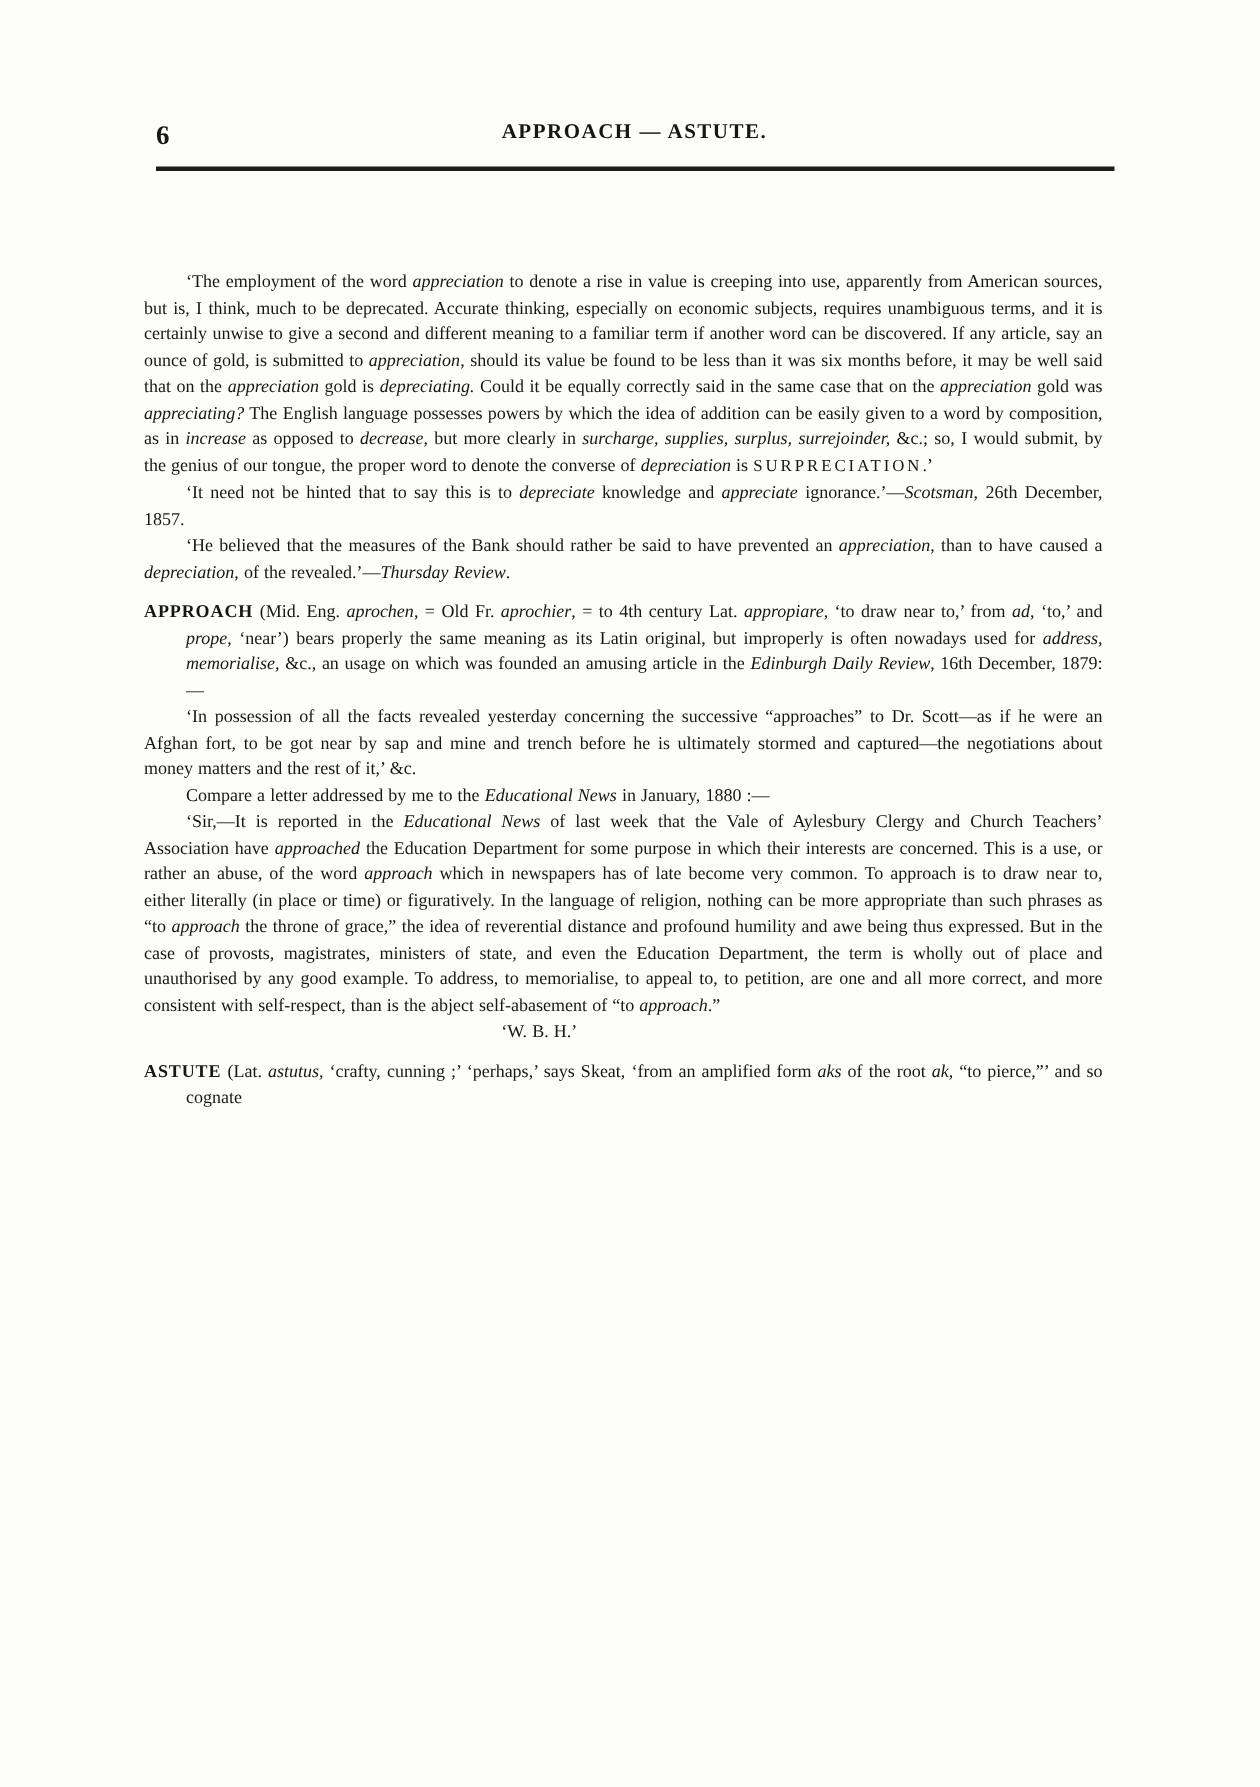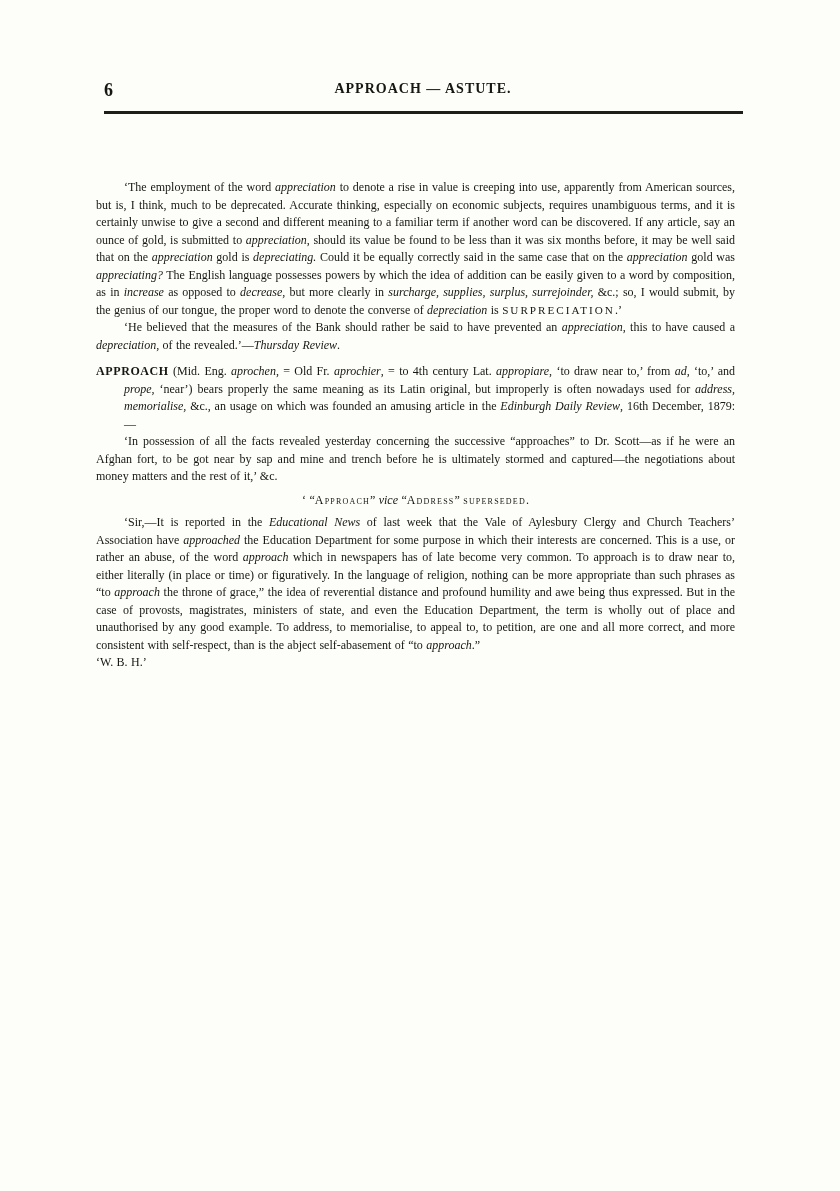--- a/index.html
+++ b/index.html
@@ -60,37 +60,39 @@
     margin-top: 41px;
   }
   .para {
     margin: 0;
     text-align: justify;
     word-spacing: 0.4px;
   }
   .p-quote   { text-indent: 28px; }
   .p-entry   { padding-left: 28px; text-indent: -28px; margin-top: 9px; }
   .p-heading { text-align: center; text-indent: 0; margin-top: 6px; margin-bottom: 5px; }
-  .p-signature { text-align: left; padding-right: 112px; text-indent: 0; }
+  .p-signature { text-align: center; padding-right: 112px; text-indent: 0; }
   .run-i  { font-style: italic; }
   .run-b  { font-weight: bold; letter-spacing: 0.6px; }
   .run-sc { font-variant: small-caps; letter-spacing: 1.2px; }
   .run-caps { letter-spacing: 2px; font-size: 0.93em; }
 </style>
 </head>
 <body>
 
 <div class="page">
   <header class="running-header">
     <span class="page-num">6</span>
     <span class="head-title">APPROACH — ASTUTE.</span>
   </header>
   <div class="rule"></div>
   <main class="text-block" id="text-block">
       <p class="para p-quote"><span class="run">‘The employment of the word </span><span class="run-i">appreciation</span><span class="run"> to denote a rise in value is creeping into use, apparently from American sources, but is, I think, much to be deprecated. Accurate thinking, especially on economic subjects, requires unambiguous terms, and it is certainly unwise to give a second and different meaning to a familiar term if another word can be discovered. If any article, say an ounce of gold, is submitted to </span><span class="run-i">appreciation</span><span class="run">, should its value be found to be less than it was six months before, it may be well said that on the </span><span class="run-i">appreciation</span><span class="run"> gold is </span><span class="run-i">depreciating.</span><span class="run"> Could it be equally correctly said in the same case that on the </span><span class="run-i">appreciation</span><span class="run"> gold was </span><span class="run-i">appreciating?</span><span class="run"> The English language possesses powers by which the idea of addition can be easily given to a word by composition, as in </span><span class="run-i">increase</span><span class="run"> as opposed to </span><span class="run-i">decrease</span><span class="run">, but more clearly in </span><span class="run-i">surcharge, supplies, surplus, surrejoinder,</span><span class="run"> &amp;c.; so, I would submit, by the genius of our tongue, the proper word to denote the converse of </span><span class="run-i">depreciation</span><span class="run"> is </span><span class="run-caps">SURPRECIATION</span><span class="run">.’</span></p>
-      <p class="para p-quote"><span class="run">‘He believed that the measures of the Bank should rather be said to have prevented an </span><span class="run-i">appreciation</span><span class="run">, this to have caused a </span><span class="run-i">depreciation</span><span class="run">, of the revealed.’—</span><span class="run-i">Thursday Review</span><span class="run">.</span></p>
+      <p class="para p-quote"><span class="run">‘It need not be hinted that to say this is to </span><span class="run-i">depreciate</span><span class="run"> knowledge and </span><span class="run-i">appreciate</span><span class="run"> ignorance.’—</span><span class="run-i">Scotsman</span><span class="run">, 26th December, 1857.</span></p>
+      <p class="para p-quote"><span class="run">‘He believed that the measures of the Bank should rather be said to have prevented an </span><span class="run-i">appreciation</span><span class="run">, than to have caused a </span><span class="run-i">depreciation</span><span class="run">, of the revealed.’—</span><span class="run-i">Thursday Review</span><span class="run">.</span></p>
       <p class="para p-entry"><span class="run-b">APPROACH</span><span class="run"> (Mid. Eng. </span><span class="run-i">aprochen</span><span class="run">, = Old Fr. </span><span class="run-i">aprochier</span><span class="run">, = to 4th century Lat. </span><span class="run-i">appropiare</span><span class="run">, ‘to draw near to,’ from </span><span class="run-i">ad</span><span class="run">, ‘to,’ and </span><span class="run-i">prope</span><span class="run">, ‘near’) bears properly the same meaning as its Latin original, but improperly is often nowadays used for </span><span class="run-i">address, memorialise,</span><span class="run"> &amp;c., an usage on which was founded an amusing article in the </span><span class="run-i">Edinburgh Daily Review</span><span class="run">, 16th December, 1879:—</span></p>
       <p class="para p-quote"><span class="run">‘In possession of all the facts revealed yesterday concerning the successive “approaches” to Dr. Scott—as if he were an Afghan fort, to be got near by sap and mine and trench before he is ultimately stormed and captured—the negotiations about money matters and the rest of it,’ &amp;c.</span></p>
-      <p class="para p-heading"><span class="run">‘ “</span><span class="run-sc">Approach</span><span class="run">” </span><span class="run-i">vice</span><span class="run"> “</span><span class="run-sc">Address</span><span class="run">” </span><span class="run-sc">superseded</span><span class="run">.</span></p>
+      <p class="para p-quote"><span class="run">Compare a letter addressed by me to the </span><span class="run-i">Educational News</span><span class="run"> in January, 1880 :—</span></p>
       <p class="para p-quote"><span class="run">‘Sir,—It is reported in the </span><span class="run-i">Educational News</span><span class="run"> of last week that the Vale of Aylesbury Clergy and Church Teachers’ Association have </span><span class="run-i">approached</span><span class="run"> the Education Department for some purpose in which their interests are concerned. This is a use, or rather an abuse, of the word </span><span class="run-i">approach</span><span class="run"> which in newspapers has of late become very common. To approach is to draw near to, either literally (in place or time) or figuratively. In the language of religion, nothing can be more appropriate than such phrases as “to </span><span class="run-i">approach</span><span class="run"> the throne of grace,” the idea of reverential distance and profound humility and awe being thus expressed. But in the case of provosts, magistrates, ministers of state, and even the Education Department, the term is wholly out of place and unauthorised by any good example. To address, to memorialise, to appeal to, to petition, are one and all more correct, and more consistent with self-respect, than is the abject self-abasement of “to </span><span class="run-i">approach</span><span class="run">.”</span></p>
       <p class="para p-signature"><span class="run">‘W. B. H.’</span></p>
+      <p class="para p-entry"><span class="run-b">ASTUTE</span><span class="run"> (Lat. </span><span class="run-i">astutus</span><span class="run">, ‘crafty, cunning ;’ ‘perhaps,’ says Skeat, ‘from an amplified form </span><span class="run-i">aks</span><span class="run"> of the root </span><span class="run-i">ak</span><span class="run">, “to pierce,”’ and so cognate</span></p>
     </main>
 </div>
 
 </body></html>

